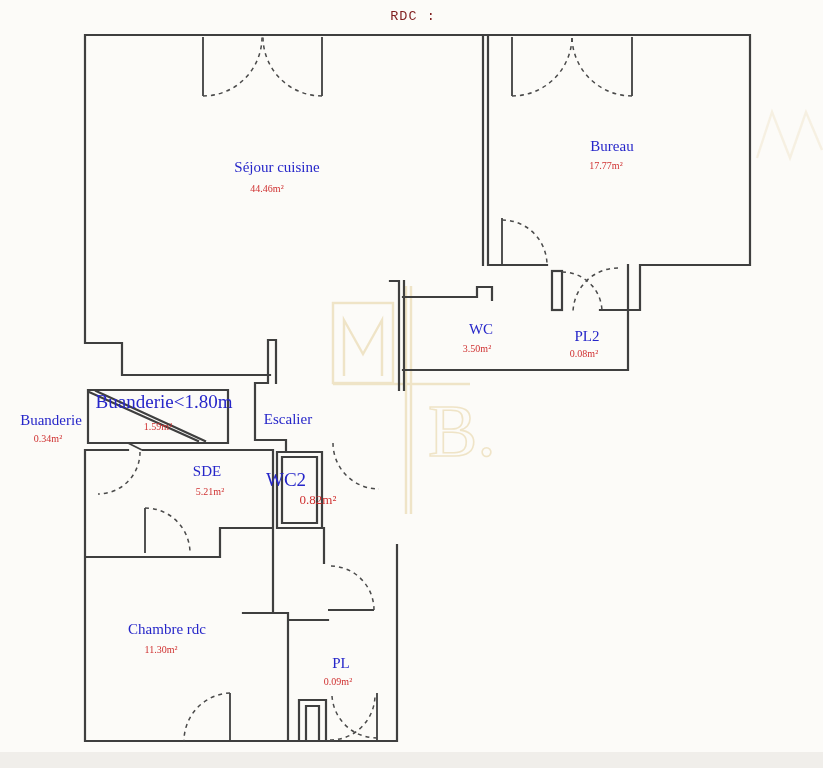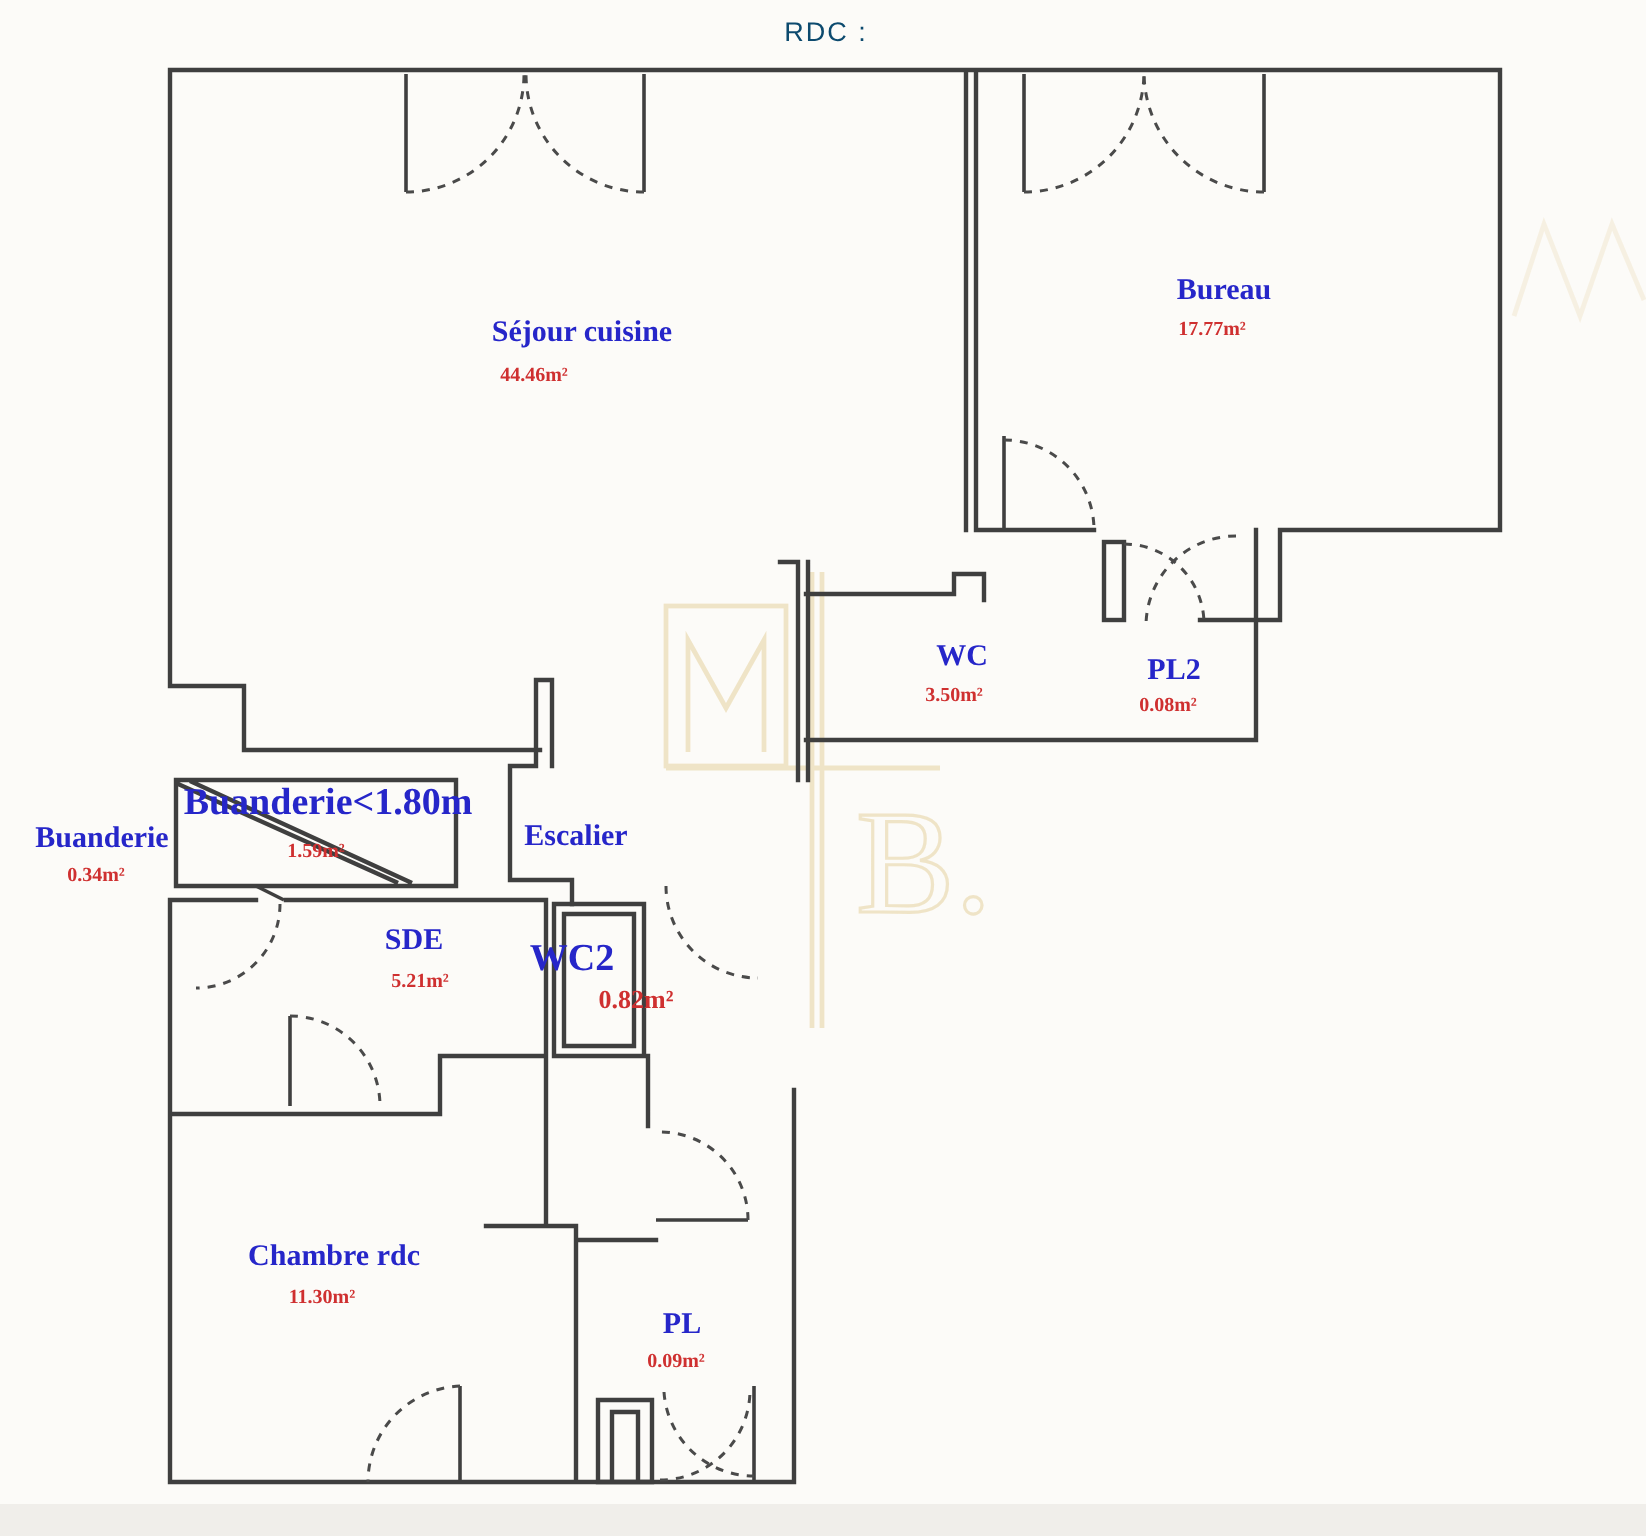--- a/index.html
+++ b/index.html
@@ -11,25 +11,25 @@
     font-family:"Liberation Serif",serif;overflow:hidden;
   }
   .plan svg{position:absolute;left:0;top:0;}
   .wall{stroke:var(--wall);stroke-width:2.2;fill:none;stroke-linecap:square;}
   .leaf{stroke:var(--wall);stroke-width:1.8;fill:none;stroke-linecap:butt;}
   .arc{stroke:#4a4a4a;stroke-width:1.5;fill:none;stroke-dasharray:4 4;}
   .wm{stroke:var(--beige);fill:none;stroke-width:2.4;}
   .wm-text{fill:none;stroke:var(--beige);stroke-width:1.6;font-family:"Liberation Serif",serif;}
   .plan-title{
     position:absolute;transform:translate(-50%,-50%);white-space:nowrap;
-    font-family:Liberation Sans, sans-serif;font-size:13.5px;color:#0c4a6e;letter-spacing:1px;
+    font-family:Liberation Mono, monospace;font-size:13.5px;color:#7f1d1d;letter-spacing:1px;
   }
   .lbl{
     position:absolute;transform:translate(-50%,-50%);white-space:nowrap;
-    font-weight:bold;text-align:right;
+    font-weight:normal;text-align:right;
   }
   .rname{color:var(--blue);font-size:15px;}
   .rarea{color:var(--red);font-size:10px;}
   .small .rname,.small.rname{font-size:19px;}
   .small .rarea,.small.rarea{font-size:13px;padding-left:36px;}
   .bottom-band{position:absolute;left:0;top:752px;width:823px;height:16px;background:#f0eeea;}
 </style>
 </head>
 <body>
 
@@ -106,21 +106,21 @@
       <path class="arc" d="M333,443 A46,46 0 0 0 379,489"></path>
       <path class="arc" d="M374,610 A44,44 0 0 0 330,566"></path>
       <path class="arc" d="M330,740 A45,45 0 0 0 375,695"></path>
       <path class="arc" d="M332,696 A45,45 0 0 0 377,738"></path>
       <path class="arc" d="M230,693 A48,48 0 0 0 184,741"></path>
     </g>
   </svg>
 
   <div class="plan-title" style="left:413px;top:16px">RDC :</div>
 
-  <div class="lbl rname" style="left:291px;top:167px">Séjour cuisine</div>
+  <div class="lbl rname" style="left:277px;top:167px">Séjour cuisine</div>
   <div class="lbl rarea" style="left:267px;top:188px">44.46m²</div>
 
   <div class="lbl rname" style="left:612px;top:146px">Bureau</div>
   <div class="lbl rarea" style="left:606px;top:165px">17.77m²</div>
 
   <div class="lbl rname" style="left:481px;top:329px">WC</div>
   <div class="lbl rarea" style="left:477px;top:348px">3.50m²</div>
 
   <div class="lbl rname" style="left:587px;top:336px">PL2</div>
   <div class="lbl rarea" style="left:584px;top:353px">0.08m²</div>

